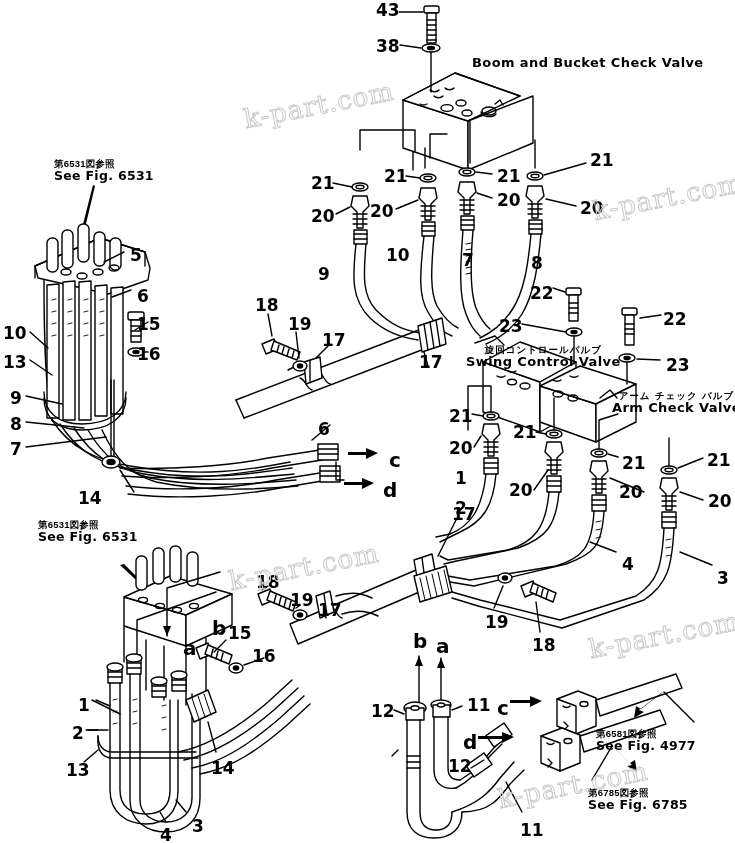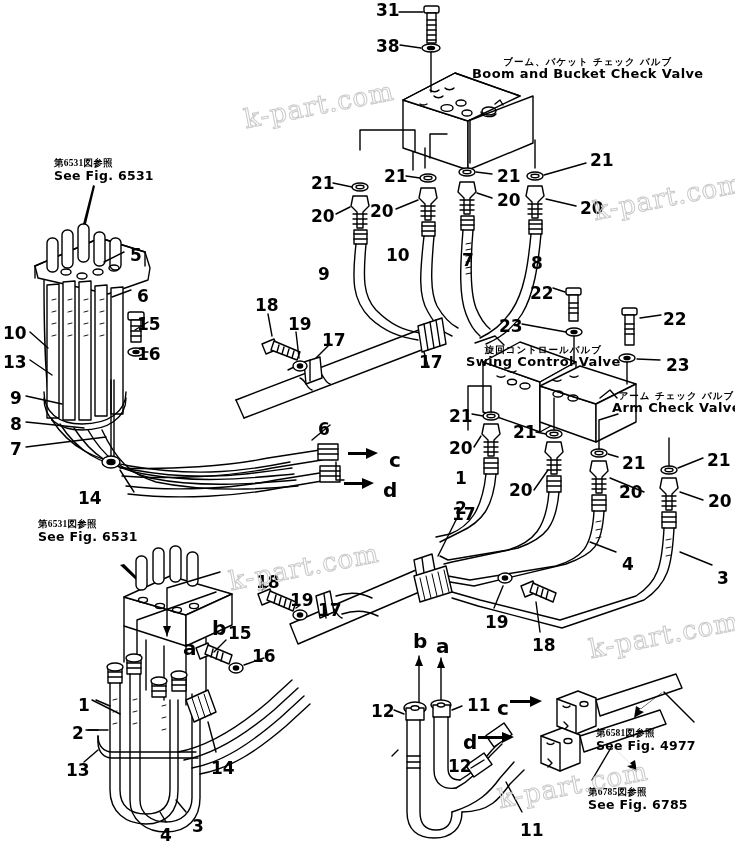--- a/index.html
+++ b/index.html
@@ -36,21 +36,21 @@
     font-size: 20px;
     font-weight: bold;
   }
   
   .figref {
     position: absolute;
     white-space: nowrap;
     color: #000;
   }
   .figref .jp {
-    font-family: Liberation Serif, serif;
+    font-family: Liberation Sans, sans-serif;
     font-size: 9.5px;
     line-height: 11px;
     font-weight: bold;
     letter-spacing: 0.2px;
   }
   .figref .en {
     font-family: "DejaVu Sans", sans-serif;
     font-size: 12.5px;
     line-height: 13.5px;
     font-weight: bold;
@@ -717,21 +717,20 @@
       <line x1="392" y1="756" x2="398" y2="750"></line>
 
       <line x1="92" y1="700" x2="120" y2="714"></line>
       <line x1="86" y1="730" x2="108" y2="730"></line>
 
     </g>
   </svg>
 
   <div id="valve-label-layer">
       <div class="valvename" style="left: 472px; top: 56px;">
-        <div class="jp">ブーム、バケット チェック バルブ</div>
         <div class="en">Boom and Bucket Check Valve</div>
       </div>
       <div class="valvename" style="left: 466px; top: 344px;">
         <div class="jp">旋回コントロールバルブ</div>
         <div class="en">Swing Control Valve</div>
       </div>
       <div class="valvename" style="left: 612px; top: 390px;">
         <div class="jp">アーム チェック バルブ</div>
         <div class="en">Arm Check Valve</div>
       </div>
@@ -748,21 +747,21 @@
       <div class="figref" style="left: 596px; top: 728px;">
         <div class="jp">第6581図参照</div>
         <div class="en">See Fig. 4977</div>
       </div>
       <div class="figref" style="left: 588px; top: 787px;">
         <div class="jp">第6785図参照</div>
         <div class="en">See Fig. 6785</div>
       </div>
     </div>
   <div id="callout-layer">
-      <div class="callout" style="left: 376px; top: 2px;">31</div>
+      <div class="callout" style="left: 376px; top: 2px;">43</div>
       <div class="callout" style="left: 376px; top: 38px;">38</div>
       <div class="callout" style="left: 311px; top: 175px;">21</div>
       <div class="callout" style="left: 384px; top: 168px;">21</div>
       <div class="callout" style="left: 497px; top: 168px;">21</div>
       <div class="callout" style="left: 590px; top: 152px;">21</div>
       <div class="callout" style="left: 311px; top: 208px;">20</div>
       <div class="callout" style="left: 370px; top: 203px;">20</div>
       <div class="callout" style="left: 497px; top: 192px;">20</div>
       <div class="callout" style="left: 580px; top: 200px;">20</div>
       <div class="callout" style="left: 318px; top: 266px;">9</div>

